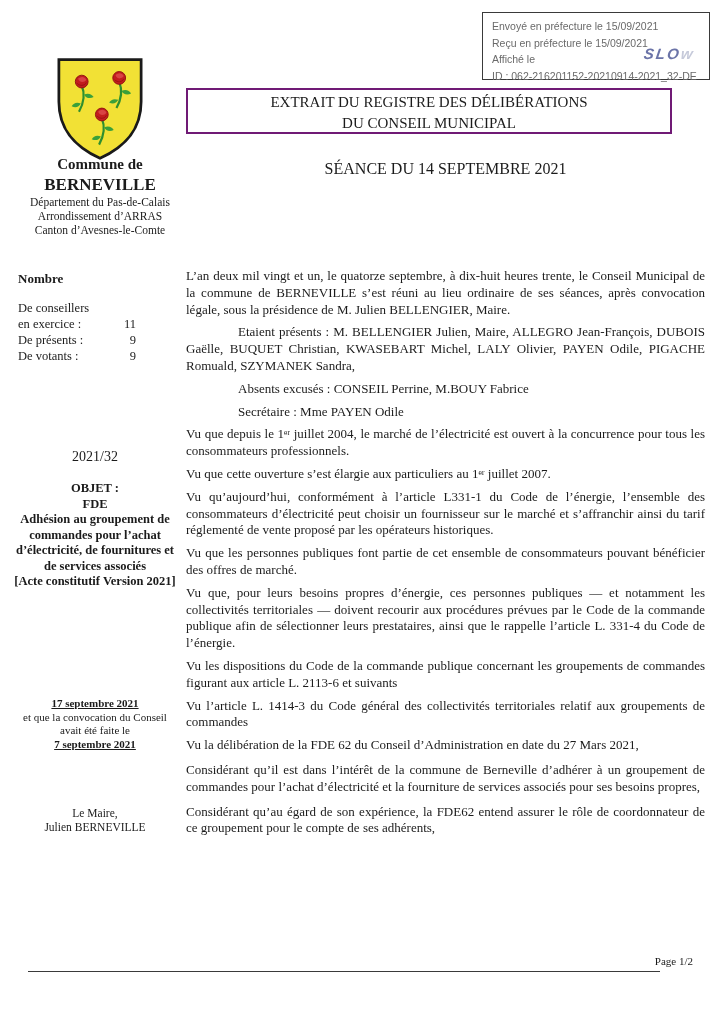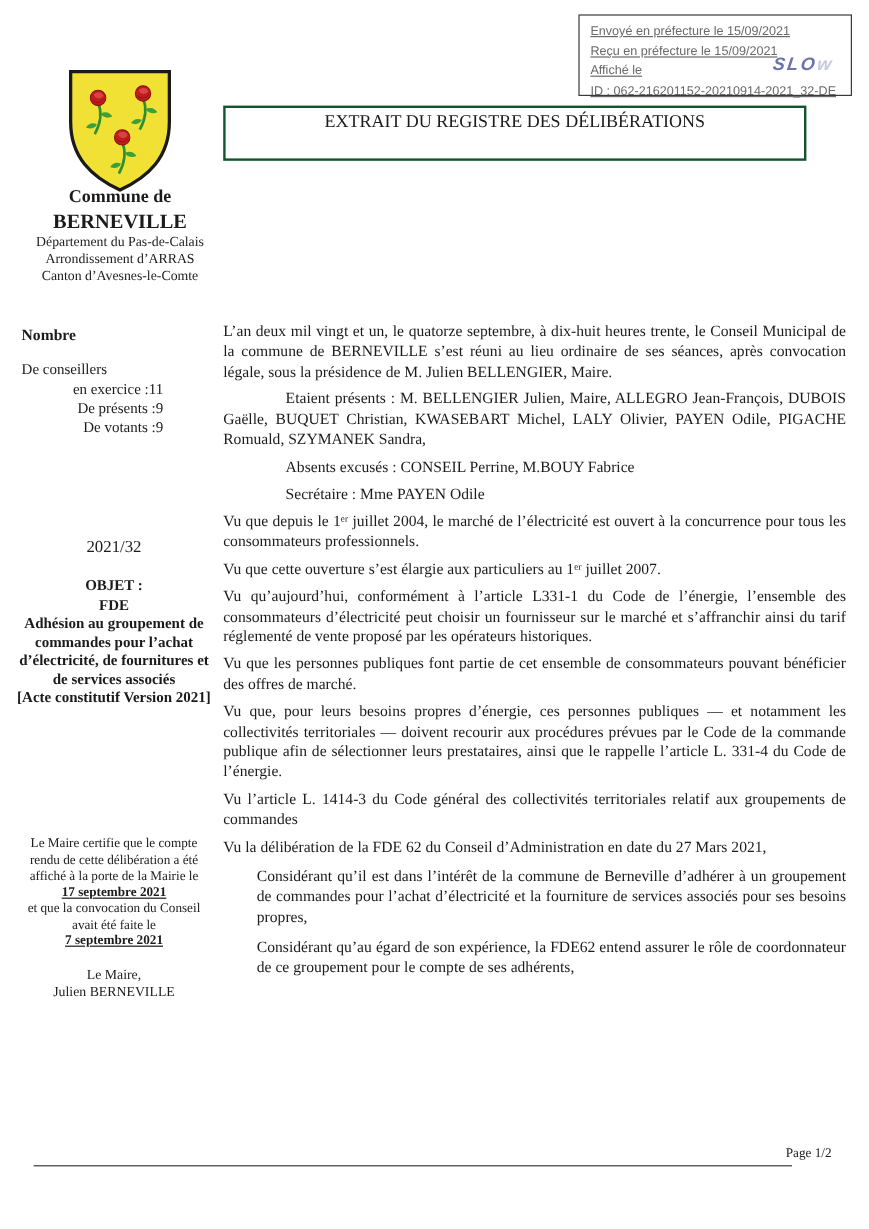--- a/index.html
+++ b/index.html
@@ -7,54 +7,54 @@
     position:relative;width:724px;height:1024px;background:#ffffff;
     font-family:"Liberation Serif","DejaVu Serif",serif;color:#1b1b1b;overflow:hidden;
   }
   
   .stamp{
     position:absolute;left:482px;top:12px;width:228px;height:68px;
     border:1px solid #3a3a3a;background:#fff;
     font-family:"Liberation Sans","DejaVu Sans",sans-serif;
     font-size:10.5px;color:#6a6a6a;line-height:16.5px;padding:5px 0 0 9px;box-sizing:border-box;
   }
-  .stamp-line{white-space:nowrap;text-decoration:underline;}
+  .stamp-line{white-space:nowrap;}
   .stamp-logo{
     position:absolute;right:16px;top:33px;
     font-size:15px;font-weight:bold;font-style:italic;letter-spacing:2px;
     color:#6b74a8;transform:skewX(-8deg);
   }
   .stamp-logo .swoosh{color:#c6cada;letter-spacing:0;}
   
   .crest{position:absolute;left:52px;top:56px;width:96px;height:106px;}
   .commune-block{position:absolute;left:5px;top:155px;width:190px;text-align:center;}
   .commune-line1{font-size:15px;font-weight:bold;line-height:19px;}
   .commune-line2{font-size:17px;font-weight:bold;line-height:21px;}
   .commune-sub{font-size:11.5px;line-height:14px;}
   
   .title-box{
     position:absolute;left:186px;top:88px;width:486px;height:46px;
-    border:2px solid #14532d;text-align:center;font-size:15px;line-height:21px;
+    border:2px solid #701a75;text-align:center;font-size:15px;line-height:21px;
     padding-top:2px;box-sizing:border-box;
   }
   .seance{position:absolute;left:186px;top:160px;width:519px;text-align:center;font-size:16px;}
   
   .nombre{position:absolute;left:18px;top:271px;width:130px;font-size:12.5px;line-height:16px;}
   .nombre-title{font-weight:bold;font-size:13px;margin-bottom:13px;}
-  .nombre-row{display:flex;justify-content:flex-end;width:118px;}
+  .nombre-row{display:flex;justify-content:space-between;width:118px;}
   .ref-number{position:absolute;left:12px;top:449px;width:166px;text-align:center;font-weight:normal;font-size:14px;}
   .objet{position:absolute;left:12px;top:481px;width:166px;text-align:center;font-weight:bold;font-size:12.5px;line-height:15.5px;}
   .certify{position:absolute;left:12px;top:697px;width:166px;text-align:center;font-size:11px;line-height:13.5px;}
   .certify .date{font-weight:bold;display:block;text-decoration:underline;}
   .signature{position:absolute;left:12px;top:806px;width:166px;text-align:center;font-size:11.5px;line-height:14px;}
   
   .main-col{position:absolute;left:186px;top:268px;width:519px;font-size:13px;line-height:16.8px;}
   .main-col p{margin:0 0 6px 0;text-align:justify;}
   .main-col p.indent{text-indent:52px;}
-  .main-col p.gap-lg{margin-top:8px;margin-left:28px;}
+  .main-col p.gap-lg{margin-top:8px;}
   
   .page-number{position:absolute;top:955px;right:31px;font-size:11px;}
   .footer-rule{position:absolute;top:971px;left:28px;width:632px;border-top:1.5px solid #3a3a3a;}
   .footer-address{position:absolute;top:974px;left:0;width:724px;text-align:center;font-size:11.5px;}
 </style>
 </head>
 <body>
 
 <div class="page">
 
@@ -86,22 +86,24 @@
   <div class="commune-block">
     <div class="commune-line1">Commune de</div>
     <div class="commune-line2">BERNEVILLE</div>
     <div class="commune-sub">Département du Pas-de-Calais</div>
     <div class="commune-sub">Arrondissement d’ARRAS</div>
     <div class="commune-sub">Canton d’Avesnes-le-Comte</div>
   </div>
 
   <div class="title-box">
     <div>EXTRAIT DU REGISTRE DES DÉLIBÉRATIONS</div>
+    <div>DU CONSEIL MUNICIPAL</div>
   </div>
 
+  <div class="seance">SÉANCE DU 14 SEPTEMBRE 2021</div>
 
   <div class="nombre">
     <div class="nombre-title">Nombre</div>
     <div>De conseillers</div>
     <div class="nombre-row">
       <span>en exercice :</span>
       <span>11</span>
     </div>
     <div class="nombre-row">
       <span>De présents :</span>
@@ -115,41 +117,41 @@
 
   <div class="ref-number">2021/32</div>
   <div class="objet">
     <div>OBJET :</div>
     <div>FDE</div>
     <div>Adhésion au groupement de commandes pour l’achat d’électricité, de fournitures et de services associés</div>
     <div>[Acte constitutif Version 2021]</div>
   </div>
 
   <div class="certify">
-    <span>Le Maire certifie que le compte rendu de cette délibération a été affiché à la porte de la Mairie le</span>
     <span class="date">17 septembre 2021</span>
     <span>et que la convocation du Conseil avait été faite le</span>
     <span class="date">7 septembre 2021</span>
   </div>
 
   <div class="signature">
     <div>Le Maire,</div>
     <div>Julien BERNEVILLE</div>
   </div>
 
   <div class="main-col">
     <p>L’an deux mil vingt et un, le quatorze septembre, à dix-huit heures trente, le Conseil Municipal de la commune de BERNEVILLE s’est réuni au lieu ordinaire de ses séances, après convocation légale, sous la présidence de M. Julien BELLENGIER, Maire.</p>
     <p class="indent">Etaient présents : M. BELLENGIER Julien, Maire, ALLEGRO Jean-François, DUBOIS Gaëlle, BUQUET Christian, KWASEBART Michel, LALY Olivier, PAYEN Odile, PIGACHE Romuald, SZYMANEK Sandra,</p>
     <p class="indent">Absents excusés : CONSEIL Perrine, M.BOUY Fabrice</p>
     <p class="indent">Secrétaire : Mme PAYEN Odile</p>
     <p>Vu que depuis le 1ᵉʳ juillet 2004, le marché de l’électricité est ouvert à la concurrence pour tous les consommateurs professionnels.</p>
     <p>Vu que cette ouverture s’est élargie aux particuliers au 1ᵉʳ juillet 2007.</p>
     <p>Vu qu’aujourd’hui, conformément à l’article L331-1 du Code de l’énergie, l’ensemble des consommateurs d’électricité peut choisir un fournisseur sur le marché et s’affranchir ainsi du tarif réglementé de vente proposé par les opérateurs historiques.</p>
     <p>Vu que les personnes publiques font partie de cet ensemble de consommateurs pouvant bénéficier des offres de marché.</p>
     <p>Vu que, pour leurs besoins propres d’énergie, ces personnes publiques — et notamment les collectivités territoriales — doivent recourir aux procédures prévues par le Code de la commande publique afin de sélectionner leurs prestataires, ainsi que le rappelle l’article L. 331-4 du Code de l’énergie.</p>
+    <p>Vu les dispositions du Code de la commande publique concernant les groupements de commandes figurant aux article L. 2113-6 et suivants</p>
     <p>Vu l’article L. 1414-3 du Code général des collectivités territoriales relatif aux groupements de commandes</p>
     <p>Vu la délibération de la FDE 62 du Conseil d’Administration en date du 27 Mars 2021,</p>
     <p class="gap-lg">Considérant qu’il est dans l’intérêt de la commune de Berneville d’adhérer à un groupement de commandes pour l’achat d’électricité et la fourniture de services associés pour ses besoins propres,</p>
     <p class="gap-lg">Considérant qu’au égard de son expérience, la FDE62 entend assurer le rôle de coordonnateur de ce groupement pour le compte de ses adhérents,</p>
   </div>
 
   <div class="page-number">Page 1/2</div>
   <div class="footer-rule"></div>
 
 </div>

